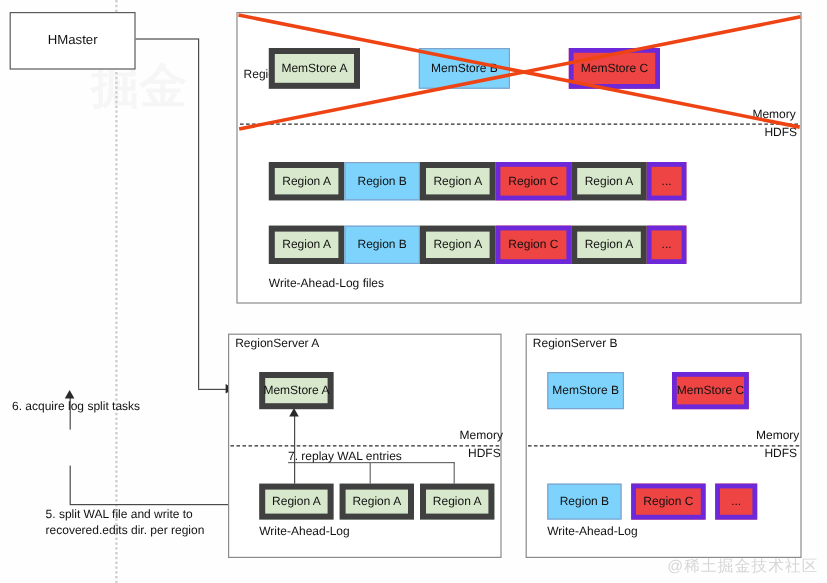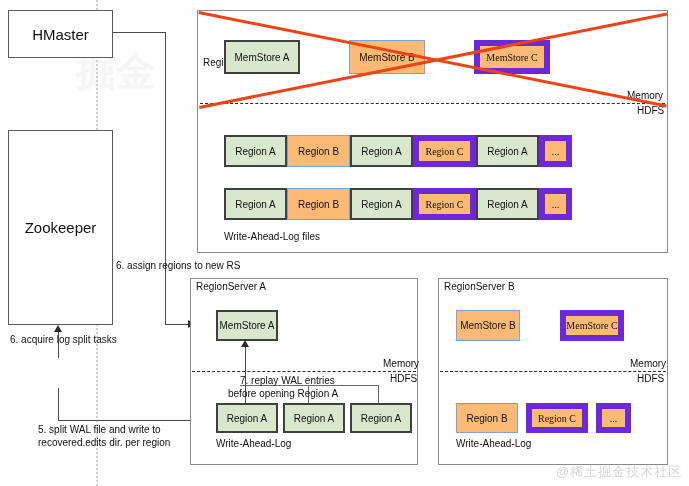--- a/index.html
+++ b/index.html
@@ -27,44 +27,44 @@
     box-sizing: border-box;
   }
   .plainbox {
     position: absolute;
     border: 1.5px solid #5a5a5a;
     background: #ffffff;
     box-sizing: border-box;
     display: flex;
     align-items: center;
     justify-content: center;
-    font-size: 15px;
+    font-size: 11px;
     color: #111;
   }
   .panel-label {
     position: absolute;
     font-size: 10px;
     color: #111;
     white-space: nowrap;
   }
 
   
   .cell {
     position: absolute;
     box-sizing: border-box;
     display: flex;
     align-items: center;
     justify-content: center;
     font-size: 10px;
     color: #111;
     white-space: nowrap;
   }
-  .cell.green  { background: #d8e8cc; border: 2px solid #404040; }
-  .cell.blue   { background: #fdba74; border: 1px solid #7fa3cc; }
-  .cell.yellow { background: #fdba74; border: 6px solid #6d28d9; font-family: Liberation Serif, serif; }
+  .cell.green  { background: #d8e8cc; border: 5px solid #404040; }
+  .cell.blue   { background: #7dd3fc; border: 1px solid #7fa3cc; }
+  .cell.yellow { background: #ef4444; border: 4px solid #6d28d9; }
 
   
   .hline { position: absolute; height: 0; border-top: 1.5px solid #4a4a4a; }
   .vline { position: absolute; width: 0; border-left: 1.5px solid #4a4a4a; }
 
   .hline-thin { position: absolute; height: 0; border-top: 1px solid #6a6a6a; }
   .vline-thin { position: absolute; width: 0; border-left: 1px solid #6a6a6a; }
 
   .dashsep {
     position: absolute;
@@ -140,40 +140,36 @@
   <div class="bgmark" style="left:28px; top:44px;">掘金</div>
   <div class="bgmark" style="left:300px; top:160px;">稀土</div>
   <div class="bgmark" style="left:470px; top:330px;">掘金</div>
 
   <div class="dotcol" style="left:96px; top:0px; height:486px;"></div>
 
   <div class="plainbox" style="left:8px; top:10px; width:105px; height:48px;">
     <span>HMaster</span>
   </div>
 
-  <div class="plainbox" style="left:8px; top:130px; width:105px; height:195px;">
-    <span>Zookeeper</span>
-  </div>
 
 
   <div class="vline" style="left:58px; top:330px; height:28px;"></div>
   <div class="arrow-u" style="left:54px; top:325px;"></div>
   <div class="tinylabel" style="left:10px; top:334px;">6. acquire log split tasks</div>
 
   <div class="vline" style="left:58px; top:388px; height:32px;"></div>
   <div class="hline" style="left:58px; top:420px; width:160px;"></div>
   <div class="arrow-r" style="left:216px; top:416px;"></div>
   <div class="caption" style="left:38px; top:424px; width:230px;">5. split WAL file and write to</div>
   <div class="caption" style="left:38px; top:437px; width:230px;">recovered.edits dir. per region</div>
 
   <div class="hline" style="left:113px; top:32px; width:52px;"></div>
   <div class="vline" style="left:165px; top:32px; height:292px;"></div>
   <div class="hline" style="left:165px; top:324px; width:25px;"></div>
   <div class="arrow-r" style="left:188px; top:320px;"></div>
-  <div class="tinylabel" style="left:116px; top:260px;">6. assign regions to new RS</div>
 
   <div class="panel" style="left:197px; top:10px; width:471px; height:243px;"></div>
   <div class="panel-label" style="left:203px; top:13px;margin-top:44px;">RegionServer</div>
 
   <div class="cell green" style="left:224px; top:40px; width:76px; height:34px;">
     <span>MemStore A</span>
   </div>
   <div class="cell blue" style="left:349px; top:40px; width:76px; height:34px;">
     <span>MemStore B</span>
   </div>
@@ -238,21 +234,20 @@
   <div class="dashsep" style="left:192px; top:371px; width:224px;"></div>
   <div class="tinylabel" style="left:383px; top:358px;">Memory</div>
   <div class="tinylabel" style="left:390px; top:373px;">HDFS</div>
 
   <div class="vline-thin" style="left:308px; top:385px; height:20px;"></div>
   <div class="vline-thin" style="left:378px; top:385px; height:20px;"></div>
   <div class="hline-thin" style="left:240px; top:385px; width:139px;"></div>
   <div class="vline" style="left:245px; top:345px; height:60px;"></div>
   <div class="arrow-u" style="left:241px; top:340px;"></div>
   <div class="caption" style="left:240px; top:375px; width:145px;">7. replay WAL entries</div>
-  <div class="caption" style="left:228px; top:388px; width:170px;">before opening Region A</div>
 
   <div class="cell green" style="left:216px; top:403px; width:62px; height:30px;">
       <span>Region A</span>
     </div>
   <div class="cell green" style="left:283px; top:403px; width:62px; height:30px;">
       <span>Region A</span>
     </div>
   <div class="cell green" style="left:350px; top:403px; width:62px; height:30px;">
       <span>Region A</span>
     </div>

